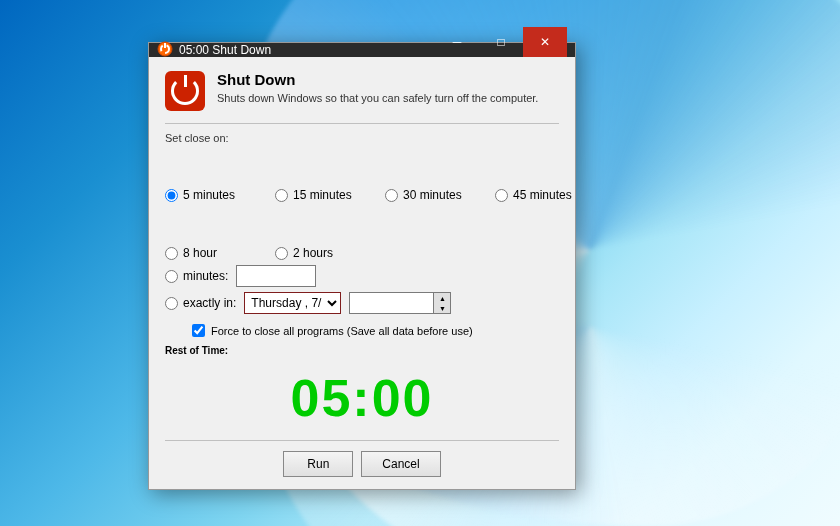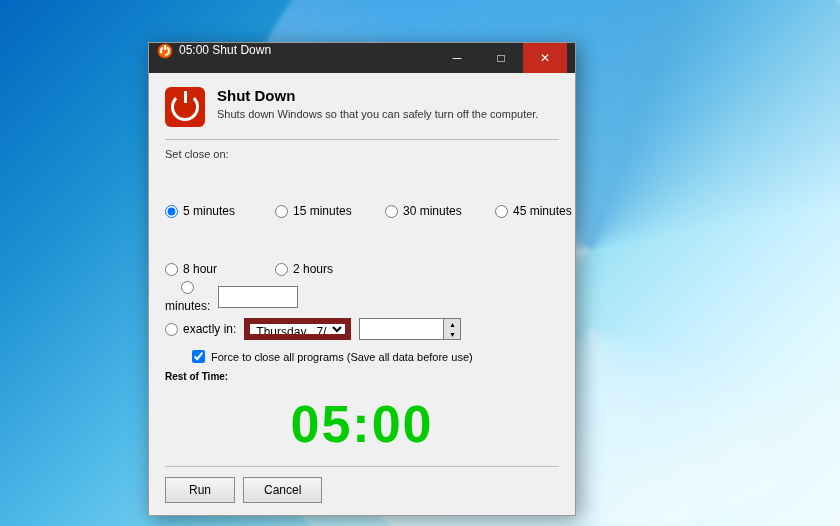--- a/index.html
+++ b/index.html
@@ -61,22 +61,22 @@
       top: 42px;
       width: 428px;
       background: #f0f0f0;
       border: 1px solid #999;
       box-shadow: 4px 4px 20px rgba(0,0,0,0.4);
     }
 
     
     .titlebar {
       display: flex;
-      align-items: flex-start;
-      height: 30px;
+      align-items: flex-end;
+      height: 14px;
       background: #2b2b2b;
       padding: 0 8px;
       user-select: none;
     }
 
     .titlebar-icon {
       width: 16px;
       height: 16px;
       margin-right: 6px;
       flex-shrink: 0;
@@ -213,21 +213,20 @@
       gap: 8px;
       margin-bottom: 5px;
     }
 
     .input-row label {
       font-size: 12px;
       color: #000;
       display: flex;
       align-items: center;
       gap: 5px;
-      flex-direction: column;
     }
 
     .text-input {
       width: 80px;
       height: 22px;
       border: 1px solid #7a7a7a;
       padding: 1px 4px;
       font-size: 12px;
       background: white;
     }
@@ -243,21 +242,21 @@
     .exactly-label {
       display: flex;
       align-items: center;
       gap: 5px;
       font-size: 12px;
       color: #000;
     }
 
     .day-select {
       height: 22px;
-      border: 6px solid #7f1d1d;
+      border: 1px solid #7f1d1d;
       font-size: 12px;
       padding: 0 2px;
       background: white;
       cursor: pointer;
     }
 
     .time-input-container {
       position: relative;
       display: flex;
       align-items: center;
@@ -334,21 +333,21 @@
     
     .btn-divider {
       border: none;
       border-top: 1px solid #c0c0c0;
       margin-bottom: 10px;
     }
 
     
     .buttons-row {
       display: flex;
-      justify-content: flex-start;
+      justify-content: center;
       gap: 8px;
     }
 
     .btn {
       padding: 4px 20px;
       font-size: 12px;
       border: 1px solid #888;
       background: linear-gradient(180deg, #f5f5f5 0%, #e0e0e0 100%);
       cursor: pointer;
       min-width: 70px;

